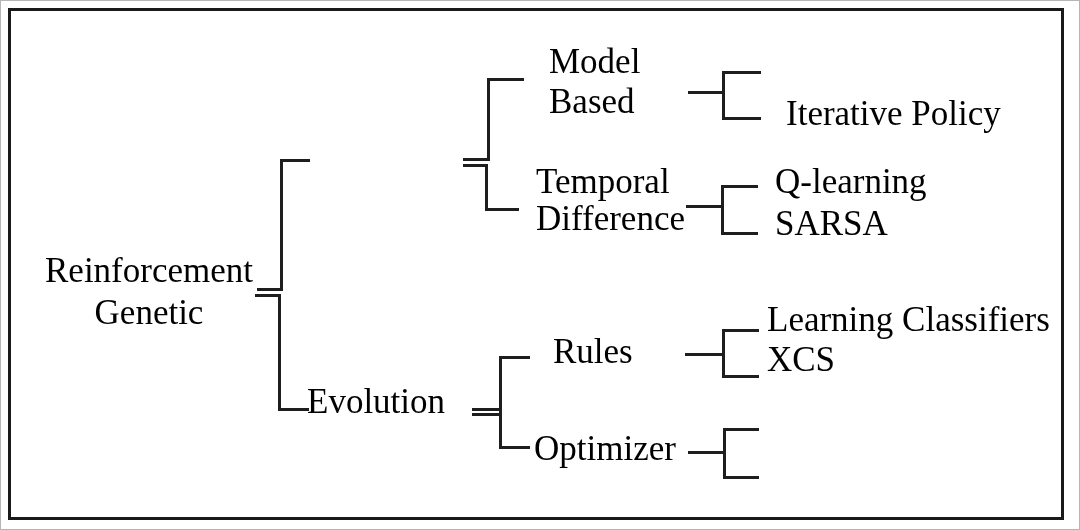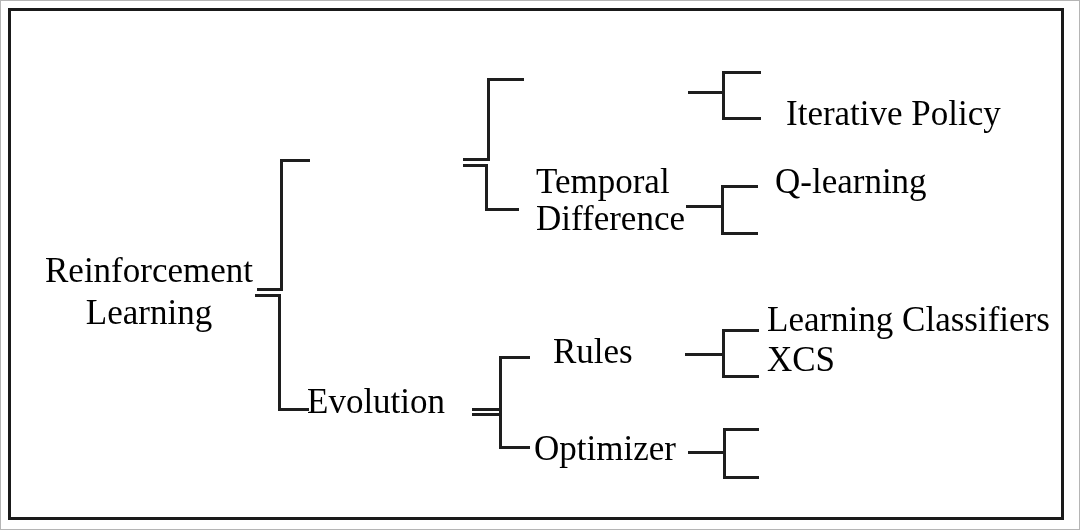--- a/index.html
+++ b/index.html
@@ -31,32 +31,35 @@
   .node.center { text-align: center; }
   .ln { position: absolute; background: #1e1e1e; }
 </style>
 </head>
 <body>
 
 <div id="canvas">
   <div class="frame"></div>
 
   <div class="node center" style="left:28px; top:249px; width:240px; line-height:42px;">Reinforcement
-Learning</div>
+Genetic</div>
 
 
+  <div class="node" style="left:548px; top:41px;">Model
+Based</div>
 
 
   <div class="node" style="left:785px; top:93px;">Iterative Policy</div>
 
   <div class="node" style="left:535px; top:162px; line-height:37px;">Temporal
 Difference</div>
 
   <div class="node" style="left:774px; top:161px;">Q-learning</div>
 
+  <div class="node" style="left:774px; top:203px;">SARSA</div>
 
   <div class="node" style="left:306px; top:381px;">Evolution</div>
 
   <div class="node" style="left:552px; top:331px;">Rules</div>
 
   <div class="node" style="left:766px; top:299px;text-align:center;">Learning Classifiers</div>
 
   <div class="node" style="left:766px; top:339px;">XCS</div>
 
   <div class="node" style="left:533px; top:428px;">Optimizer</div>

